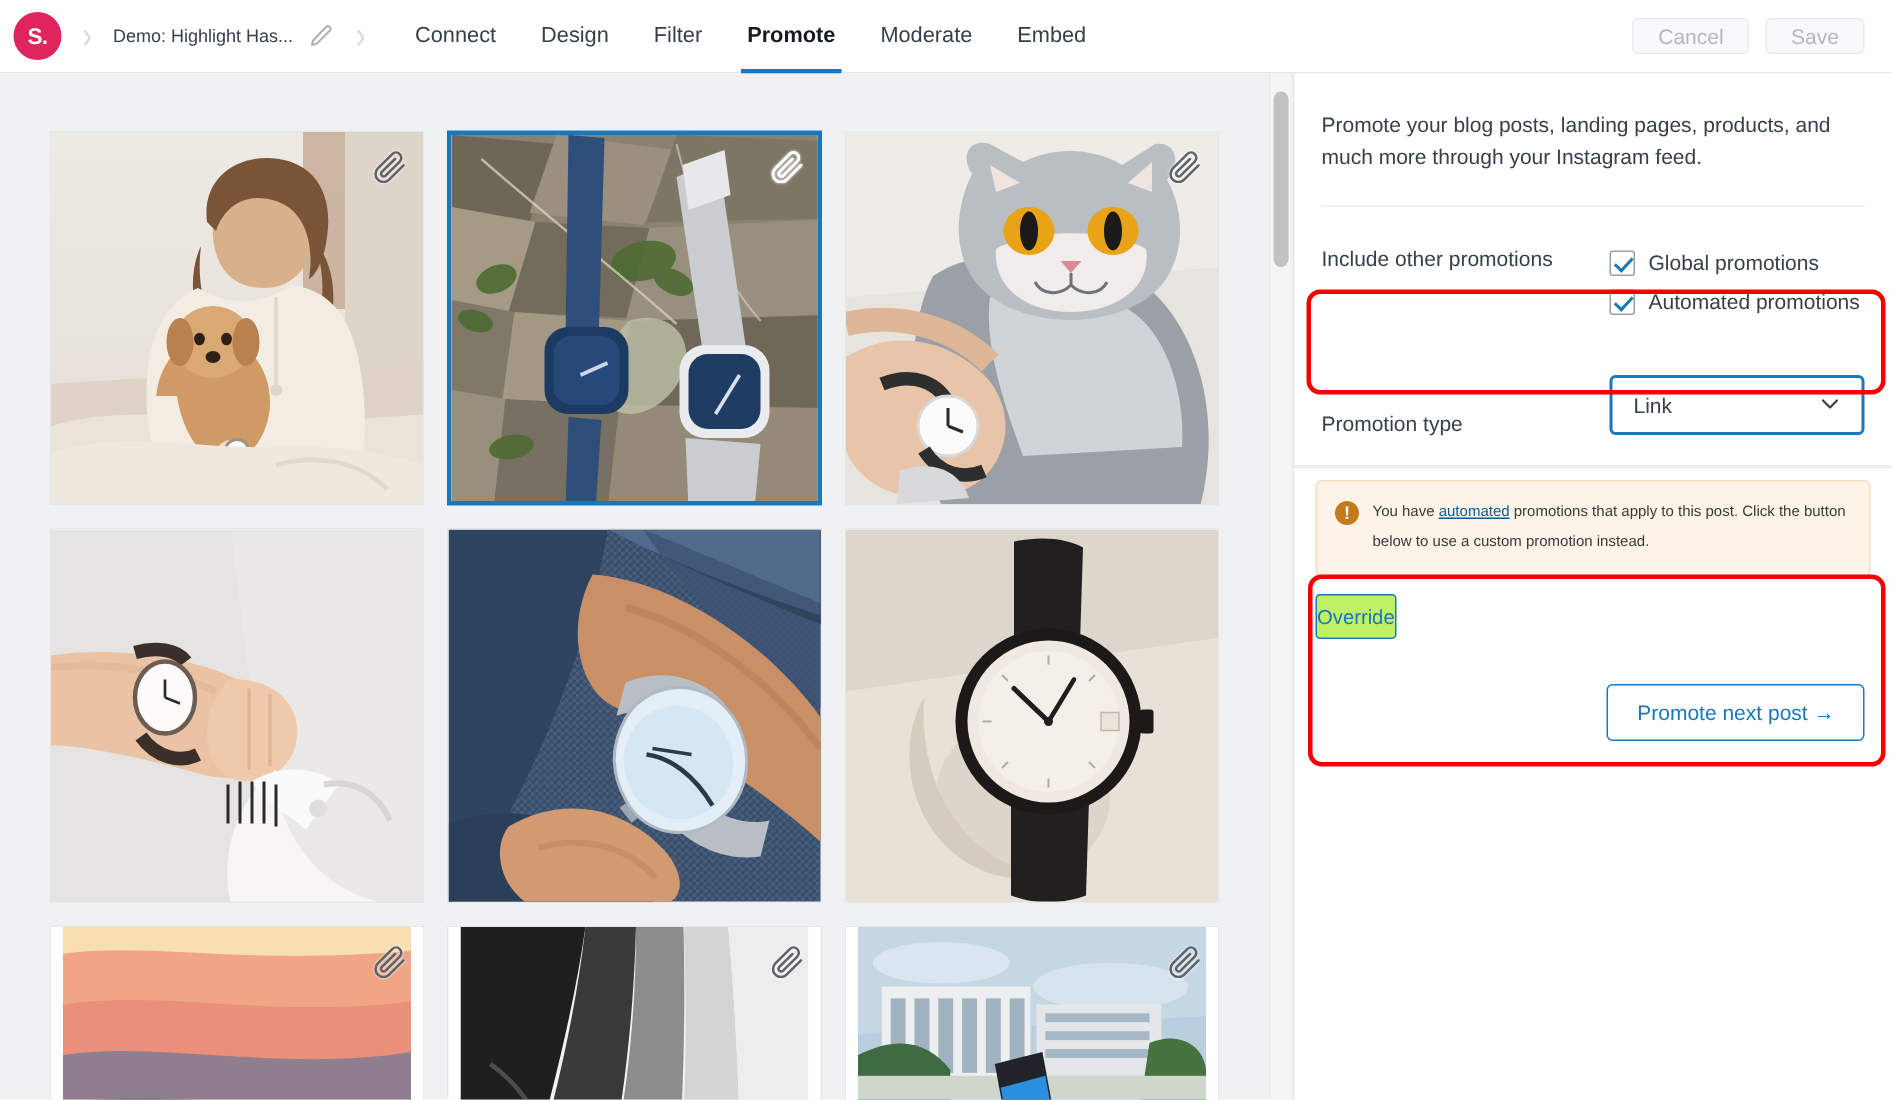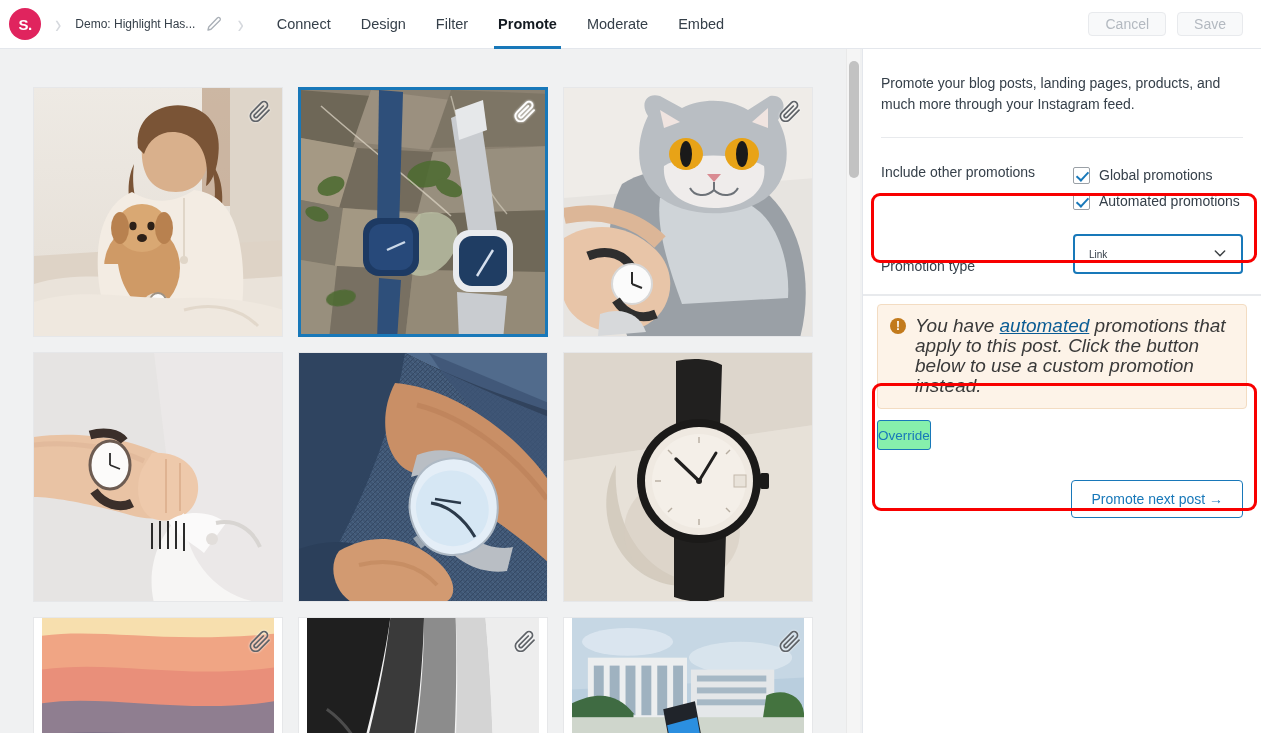--- a/index.html
+++ b/index.html
@@ -151,21 +151,21 @@
   }
   .cb-line { display: flex; align-items: center; gap: 9px; height: 26px; }
   .cb-text { font-size: 14px; color: #36404a; }
 
   .select-box {
     width: 188px; height: 40px;
     border: 2px solid #1878b9; border-radius: 4px;
     background: #fff;
     display: flex; align-items: center; justify-content: space-between;
     padding: 0 13px 0 14px;
-    font-size: 10px; color: #36404a; cursor: pointer;
+    font-size: 14px; color: #36404a; cursor: pointer; margin-top: 16px;
   }
   .section-divider { height: 1px; background: #e8eaed; }
   .section-title {
     padding: 18px 18px 16px 18px;
     font-size: 14px; font-weight: bold; color: #36404a;
   }
 
   .notice {
     margin: 8px 14px 0 14px;
     background: #fdf3e8; border: 1px solid #f3dcc2; border-radius: 4px;
@@ -175,27 +175,27 @@
   .warn-icon {
     width: 16px; height: 16px; border-radius: 50%;
     background: #c27a1c; flex: 0 0 auto; margin-top: 2px;
     position: relative;
   }
   .warn-icon::after {
     content: "!"; position: absolute; left: 0; right: 0; top: -1px;
     text-align: center; color: #fff; font-size: 12px; font-weight: bold;
     line-height: 18px;
   }
-  .notice-text { font-size: 19px; line-height: 20px; color: #3a3a3a; font-style: italic; }
+  .notice-text { font-size: 10px; line-height: 20px; color: #3a3a3a; }
   .notice-link { color: #0b5c94; text-decoration: underline; cursor: pointer; }
 
   .btn-outline {
     margin: 11px 14px 0 14px; height: 30px;
     border: 1px solid #1878b9; border-radius: 3px;
-    background: #86efac; color: #1878b9; font-size: 13.5px;
+    background: #bef264; color: #1878b9; font-size: 13.5px;
     font-family: inherit;
     display: flex; align-items: center; justify-content: center;
     cursor: pointer;
   }
   .btn-next-wrap { display: flex; justify-content: flex-end; padding: 30px 18px 0 0; }
   .btn-next {
     height: 38px; padding: 0 19px;
     border: 1px solid #1878b9; border-radius: 4px;
     background: #fff; color: #1878b9; font-size: 14px;
     font-family: inherit;

